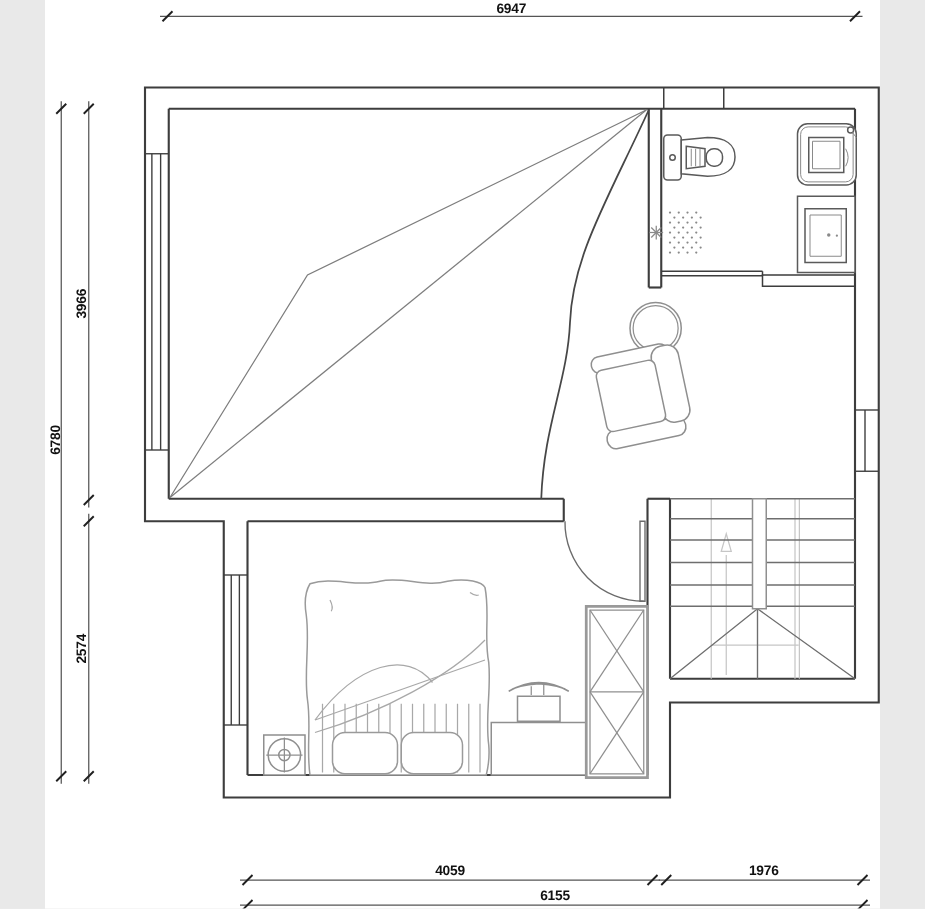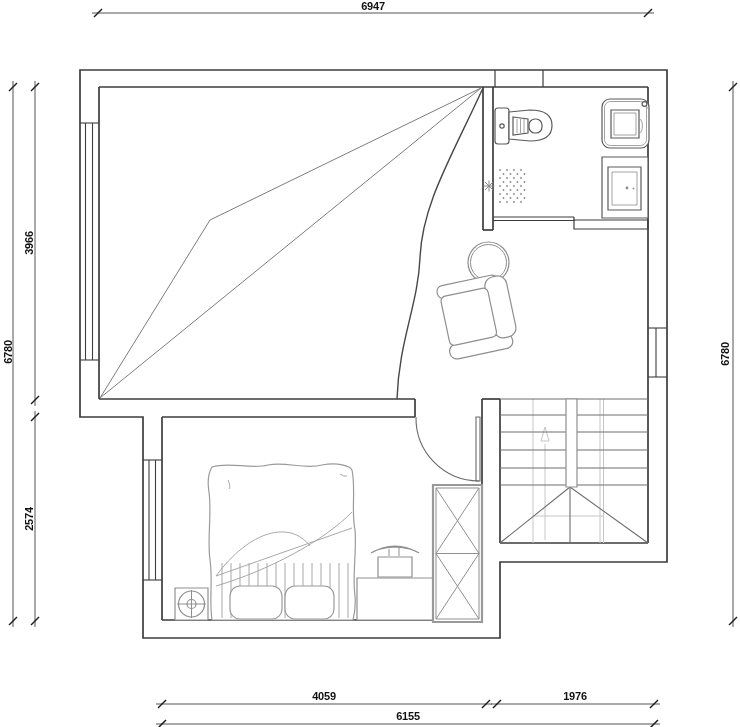--- a/index.html
+++ b/index.html
@@ -2,21 +2,21 @@
 <html style="--background: #ffffff; --wall-line: #3d3d3d; --fixture-line: #5a5a5a; --furniture-line: #8f8f8f; --light-line: #c6c6c6; --dimension-line: #555555; --dimension-text: #111111;"><head>
 <meta charset="utf-8">
 <style>
   :root{
     --background:#ffffff; --wall-line:#3d3d3d; --fixture-line:#5a5a5a;
     --furniture-line:#8f8f8f; --light-line:#c6c6c6;
     --dimension-line:#555555; --dimension-text:#111111;
   }
   html,body{margin:0;padding:0;background:#e9e9e9;}
   .sheet{
-    width:740px;height:727px;background:var(--background);
+    width:668px;height:727px;background:var(--background);
     position:relative;margin:0 auto;overflow:hidden;
     font-family:"Liberation Sans", sans-serif;
     text-decoration:underline;
   }
   svg{position:absolute;left:0;top:0;}
   svg *{vector-effect:non-scaling-stroke;}
   .wall{stroke:var(--wall-line);stroke-width:1.7;fill:none;stroke-linecap:butt;}
   .wall-thin{stroke:var(--wall-line);stroke-width:1.2;fill:none;}
   .window{stroke:var(--wall-line);stroke-width:1.1;fill:none;}
   .door{stroke:#6b6b6b;stroke-width:1.1;fill:none;}

